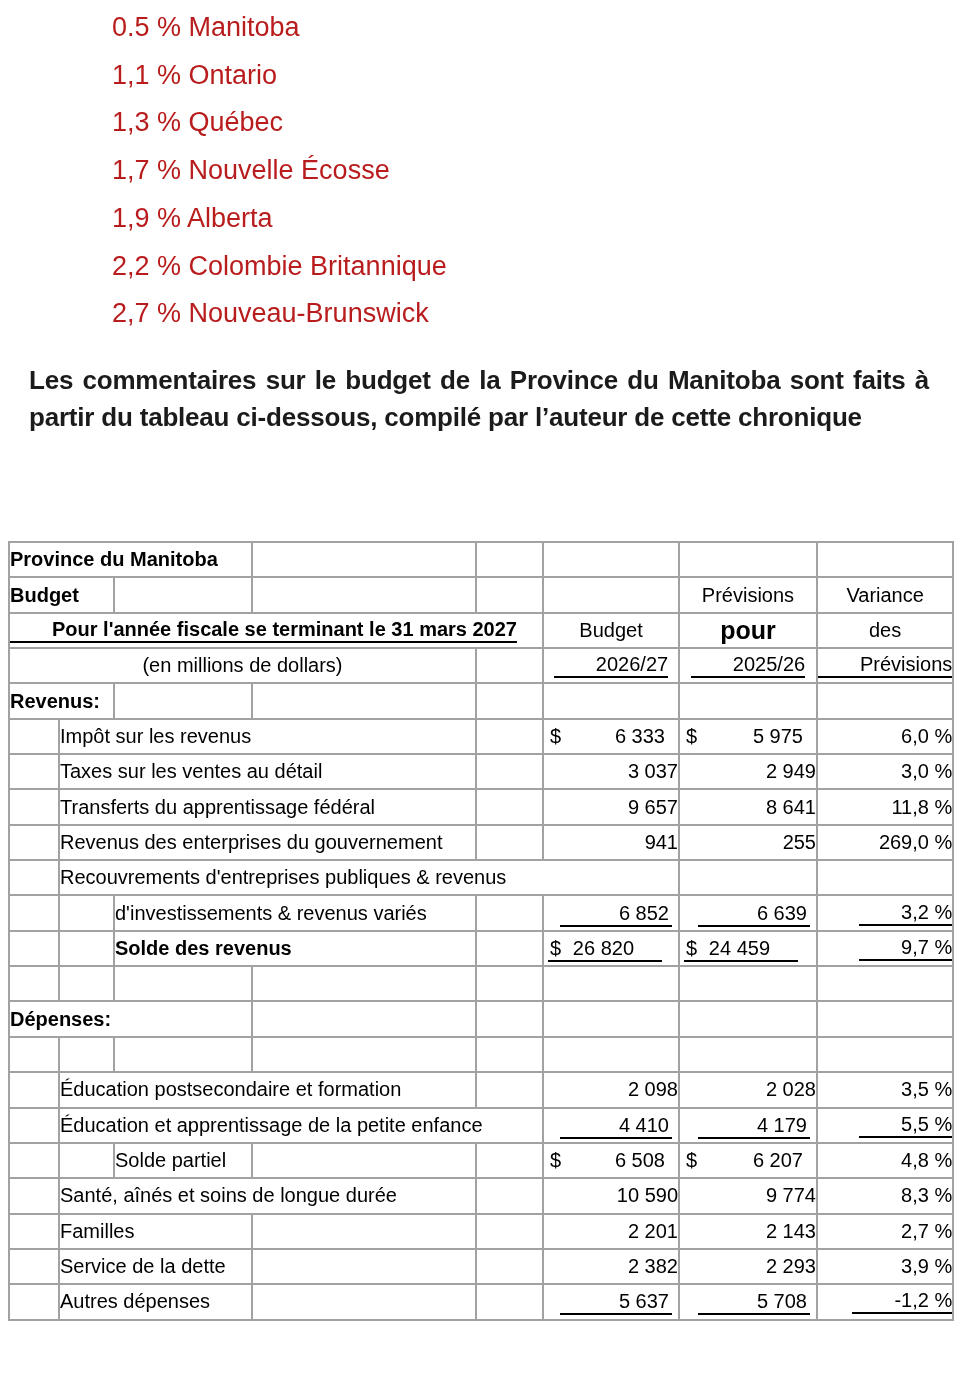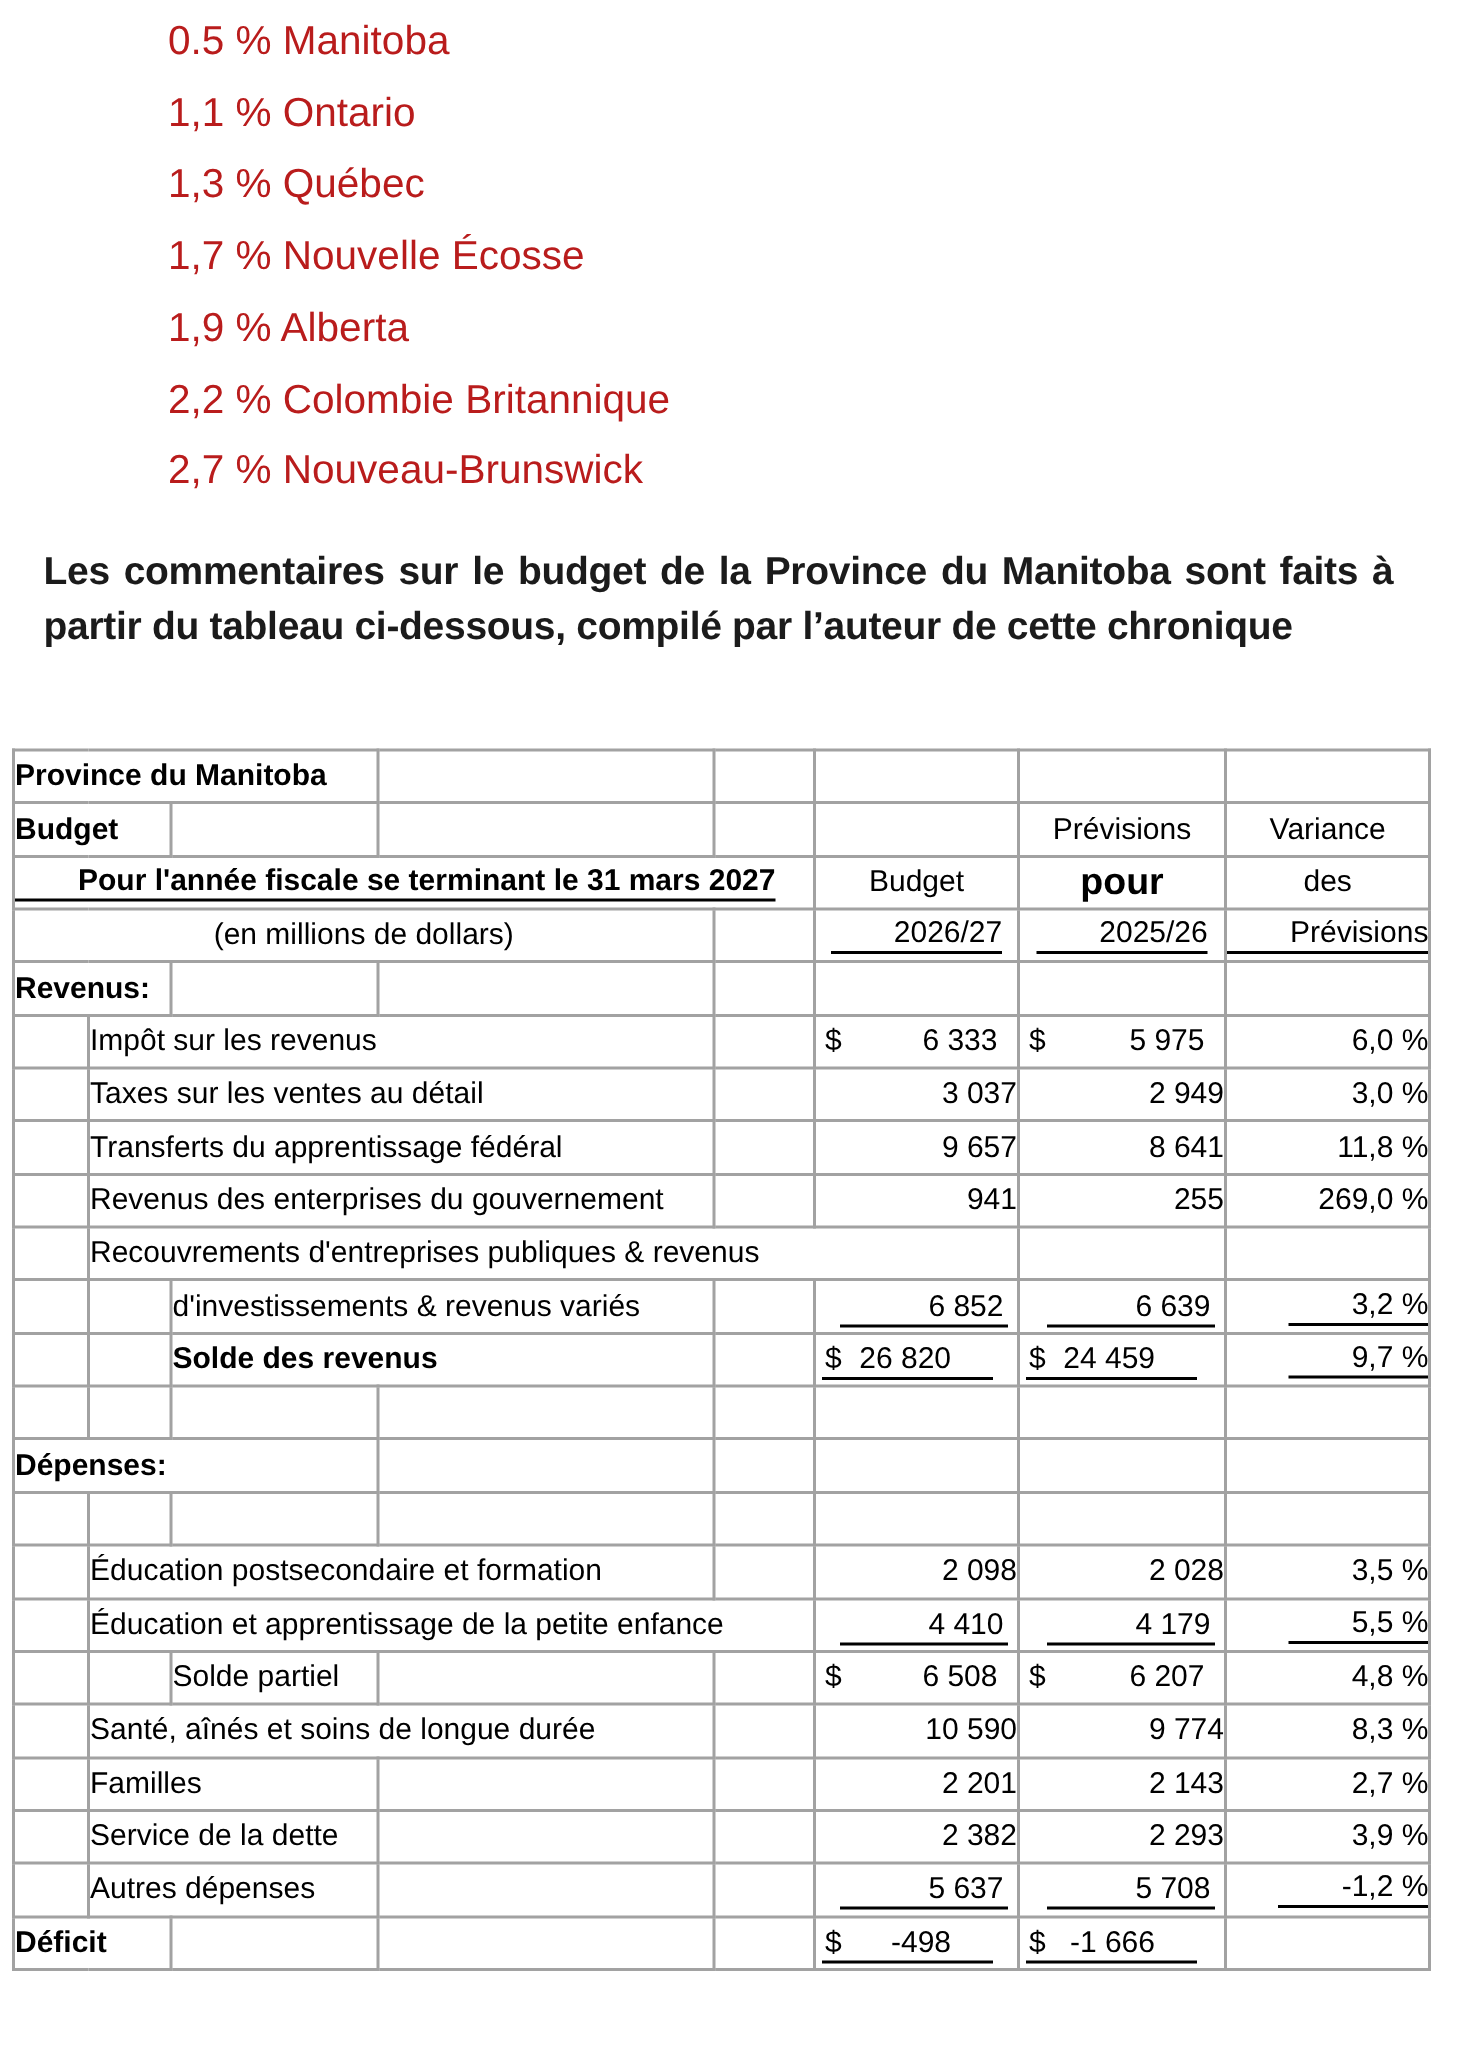--- a/index.html
+++ b/index.html
@@ -23,21 +23,21 @@
   .commentary {
     position:absolute; left:29px; top:362px; width:900px;
     font-size:26px; line-height:37px; font-weight:bold;
     letter-spacing:-0.2px;
     text-align:justify;
     color:#1b1b1b;
   }
 
   
   table.budget {
-    position:absolute; left:8px; top:499px;
+    position:absolute; left:8px; top:541px;
     border-collapse:collapse; table-layout:fixed;
     font-size:20px; color:#000;
   }
   table.budget tr { height:35.35px; }
   table.budget td {
     border:2px solid #a2a2a2;
     padding:0; vertical-align:middle;
     white-space:nowrap; overflow:hidden;
   }
   td.lab { text-align:left; padding-left:6px; }
@@ -297,29 +297,14 @@
       </tr>
       <tr>
         <td class=""></td>
         <td colspan="2" class="lab">Autres dépenses</td>
         <td class=""></td>
         <td class=""></td>
         <td class="num"><span class="fill">5 637</span></td>
         <td class="num"><span class="fill">5 708</span></td>
         <td class="pct"><span class="tul">-1,2 %</span></td>
       </tr>
-      <tr>
-        <td colspan="2" class="lab b">Déficit</td>
-        <td class=""></td>
-        <td class=""></td>
-        <td class=""></td>
-        <td class="mny"><span class="mrow ul">
-            <span class="cur">$</span>
-            <span class="val">-498</span>
-          </span></td>
-        <td class="mny"><span class="mrow ul">
-            <span class="cur">$</span>
-            <span class="val">-1 666</span>
-          </span></td>
-        <td class=""></td>
-      </tr>
     </tbody>
   </table>
 
 </body></html>

